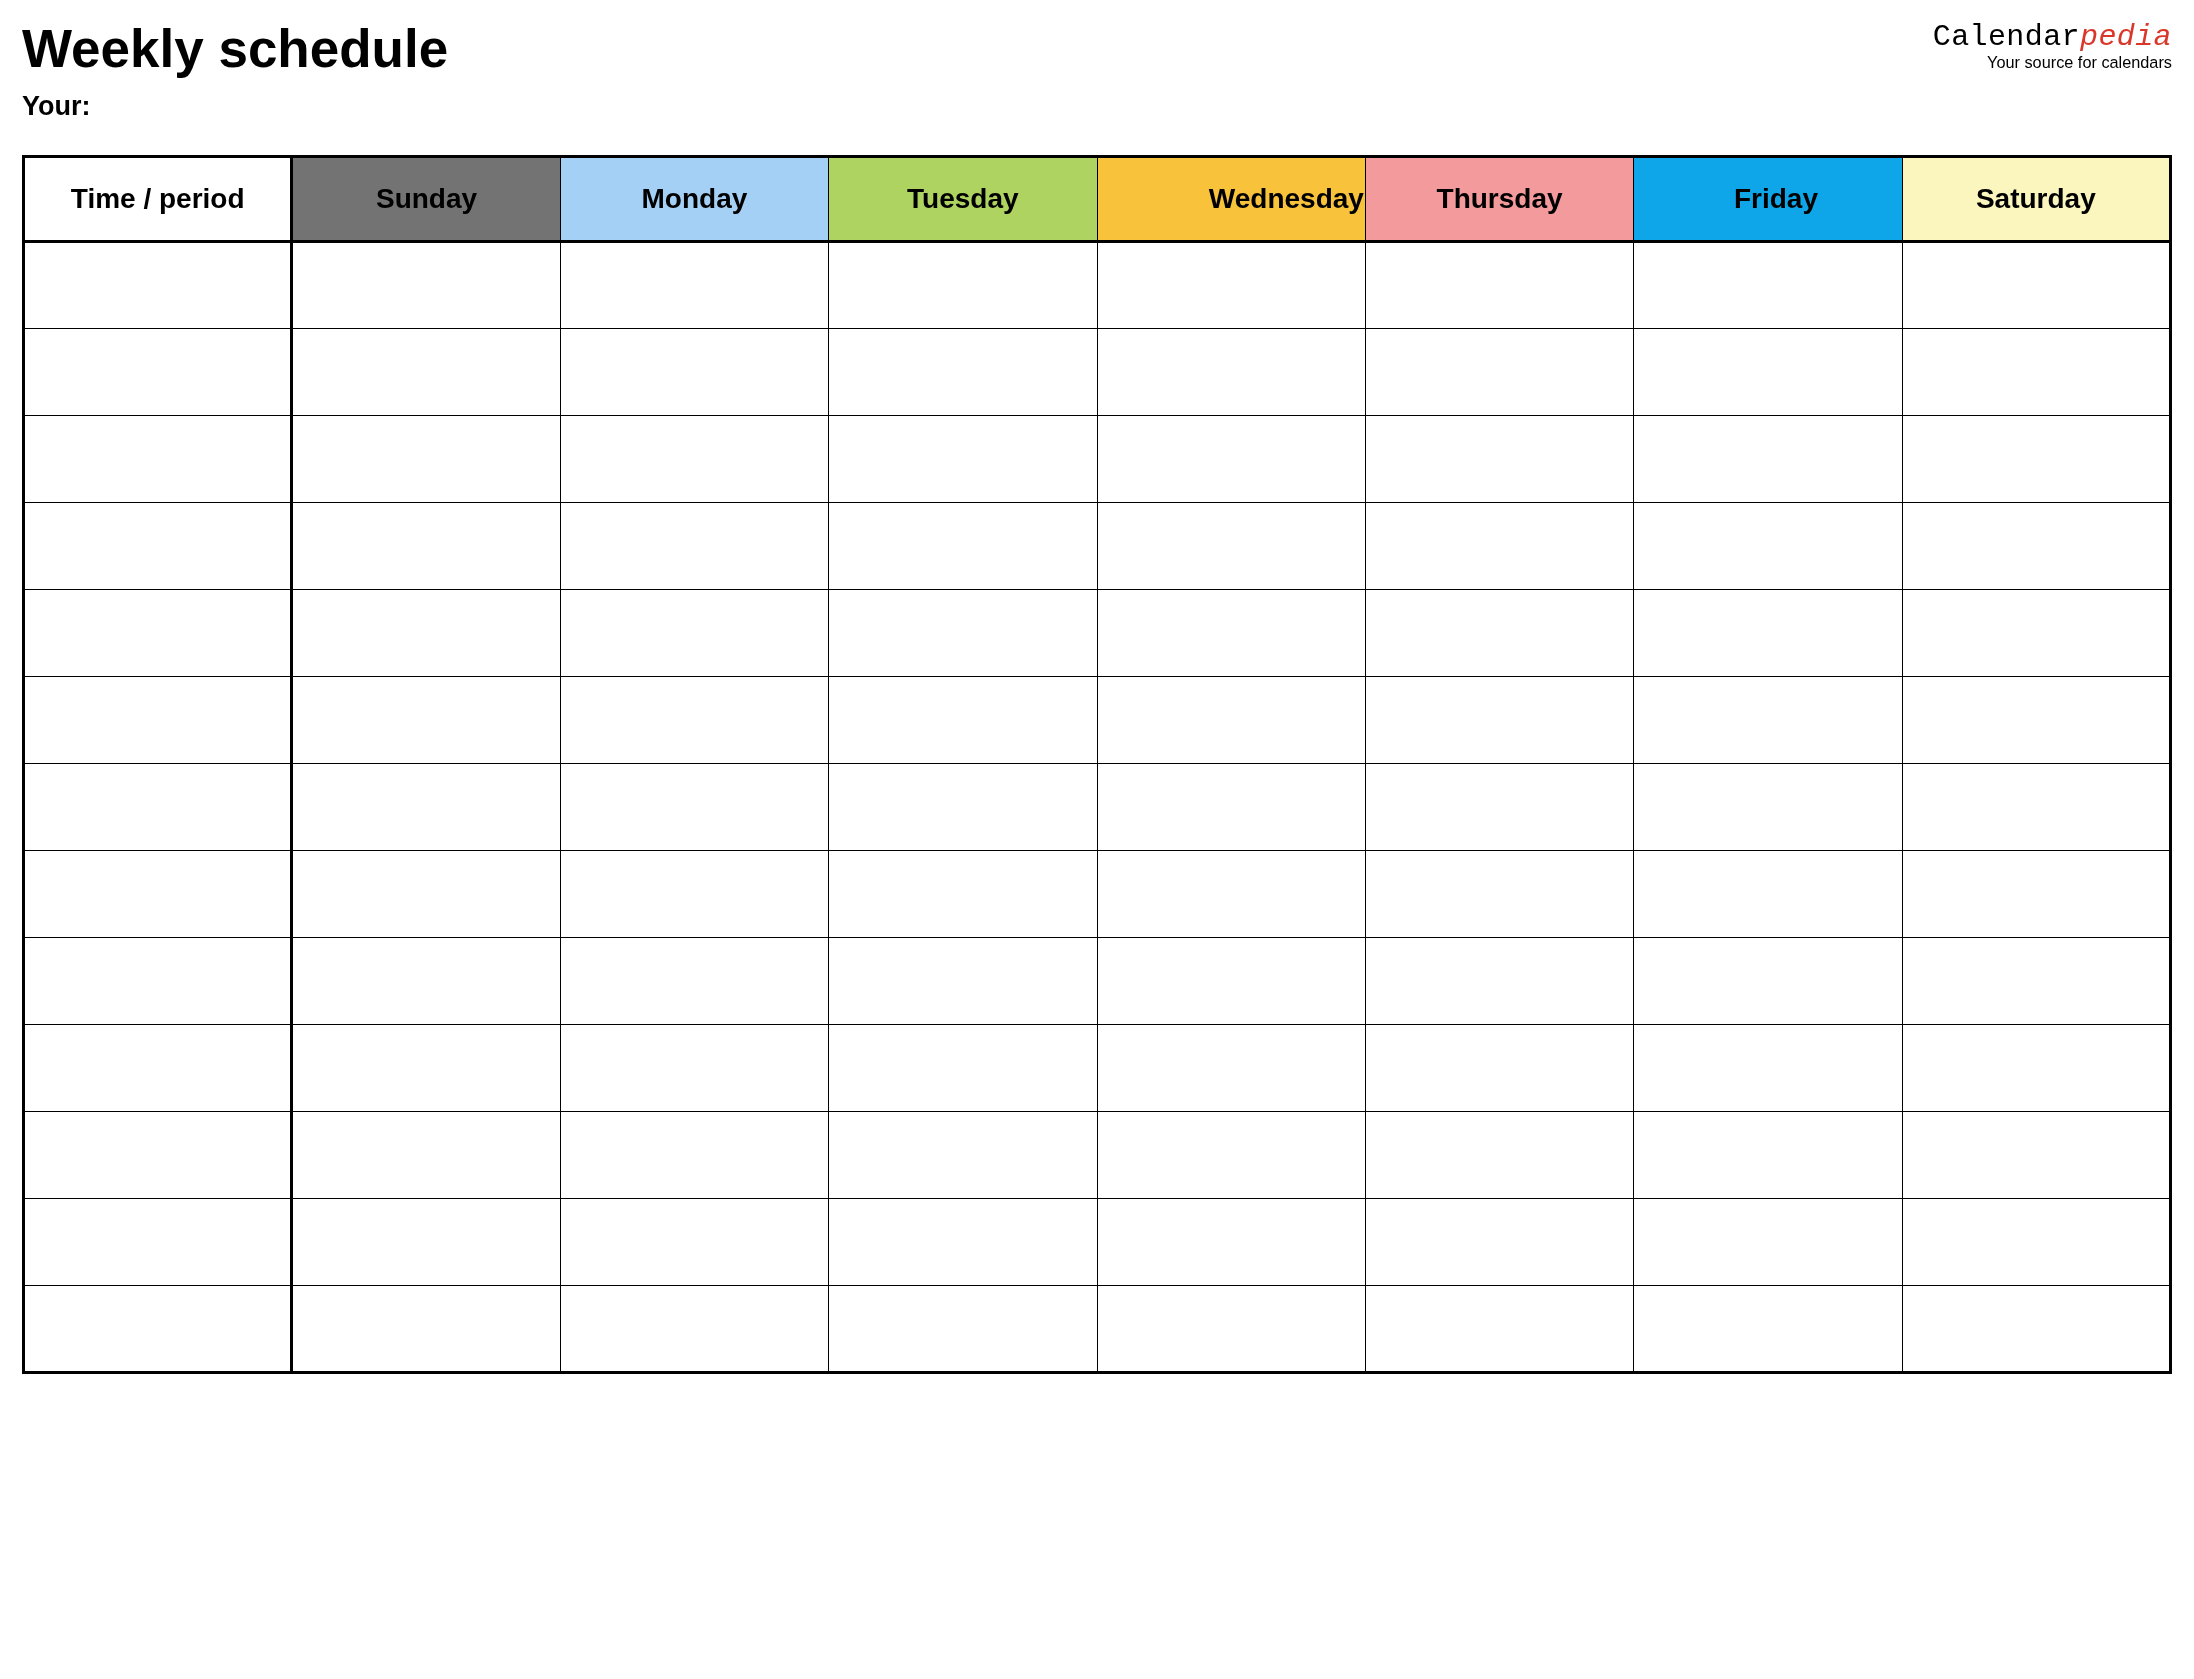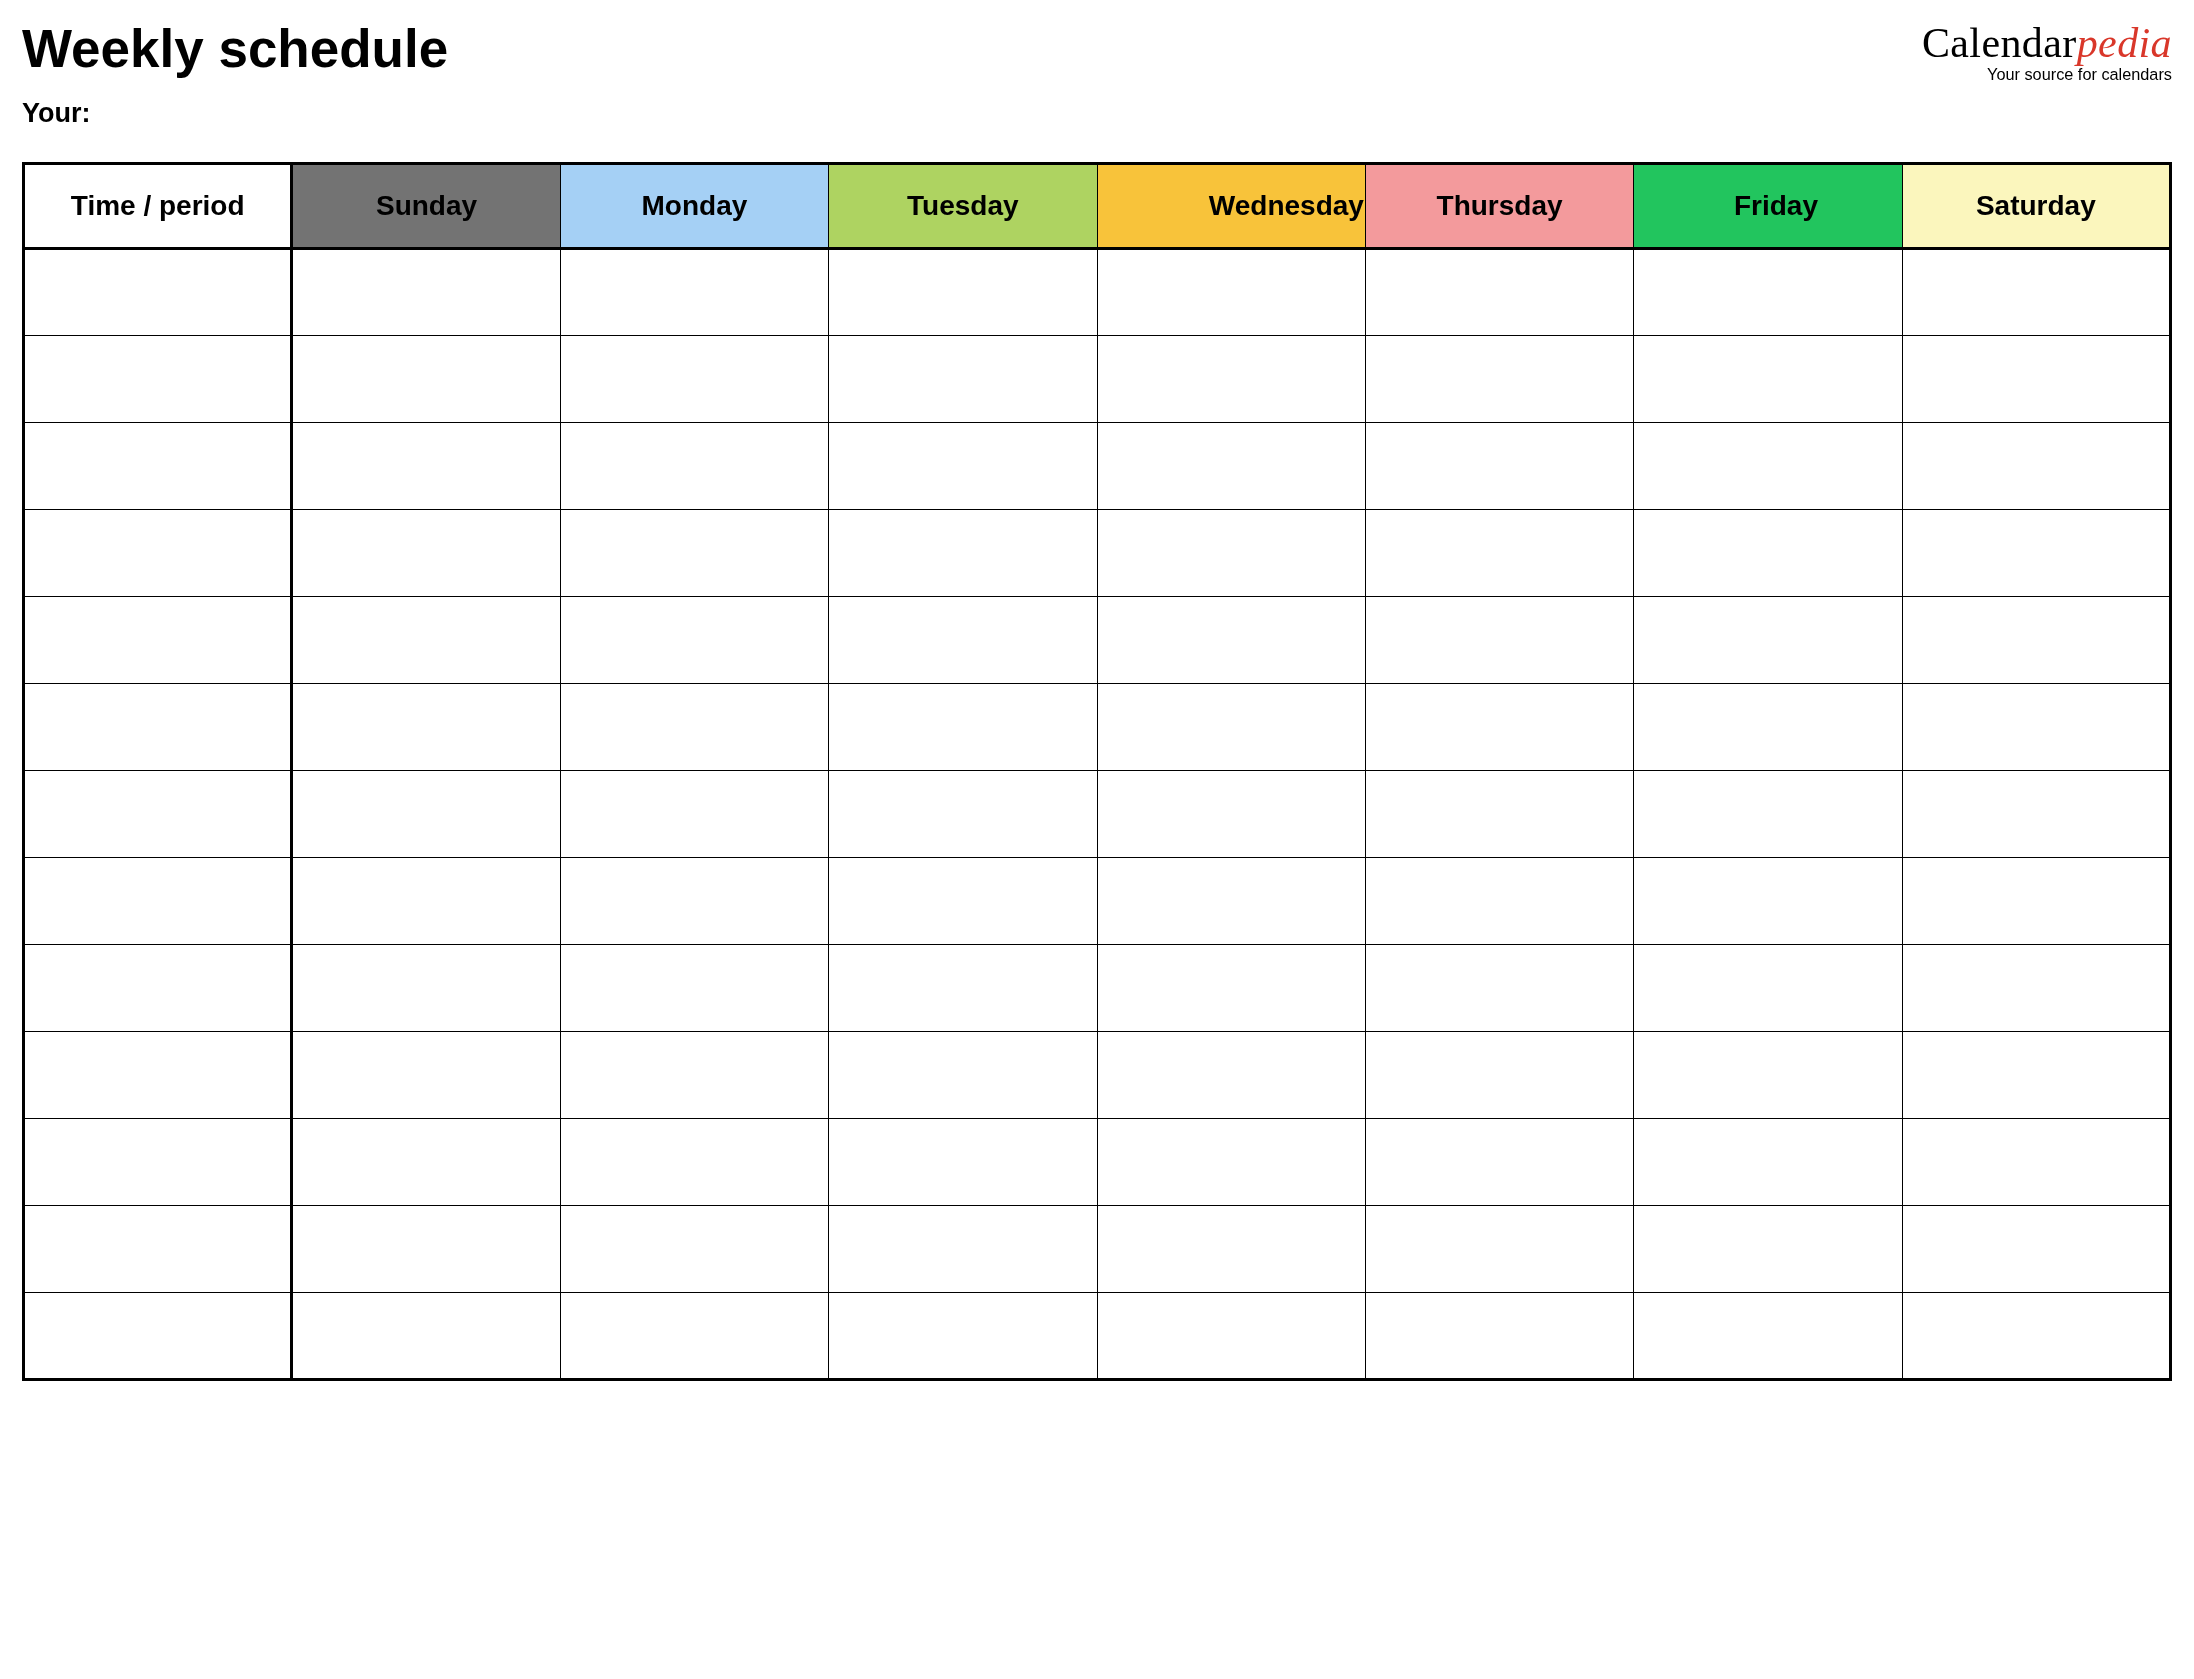--- a/index.html
+++ b/index.html
@@ -24,22 +24,22 @@
     font-size: 53px;
     font-weight: bold;
     line-height: 1;
     margin: 0;
   }
   .brand {
     text-align: right;
     line-height: 1;
   }
   .brand-main {
-    font-family: Liberation Serif, serif;
-    font-size: 42px;
+    font-family: Liberation Mono, monospace;
+    font-size: 30px;
     letter-spacing: 0.4px;
   }
   .brand-black { color: #000000; }
   .brand-red { color: #d9372a; font-style: italic; }
   .brand-sub {
     font-size: 16.3px;
     color: #000000;
     margin-top: 1.5px;
   }
   .name-line {
@@ -103,21 +103,21 @@
 
   <table class="schedule">
     <thead>
       <tr>
         <th style="background:#ffffff;">Time / period</th>
         <th style="background:#737373;">Sunday</th>
         <th style="background:#a5d0f5;">Monday</th>
         <th style="background:#aed361;">Tuesday</th>
         <th style="background:#f8c33a;text-align:right;">Wednesday</th>
         <th style="background:#f39a9c;">Thursday</th>
-        <th style="background:#22c55e;padding-left:17px;">Friday</th>
+        <th style="background:#0ea5e9;padding-left:17px;">Friday</th>
         <th style="background:#fbf6bd;text-align:center;">Saturday</th>
       </tr>
     </thead>
     <tbody>
         <tr>
           <td></td>
           <td></td>
           <td></td>
           <td></td>
           <td></td>

